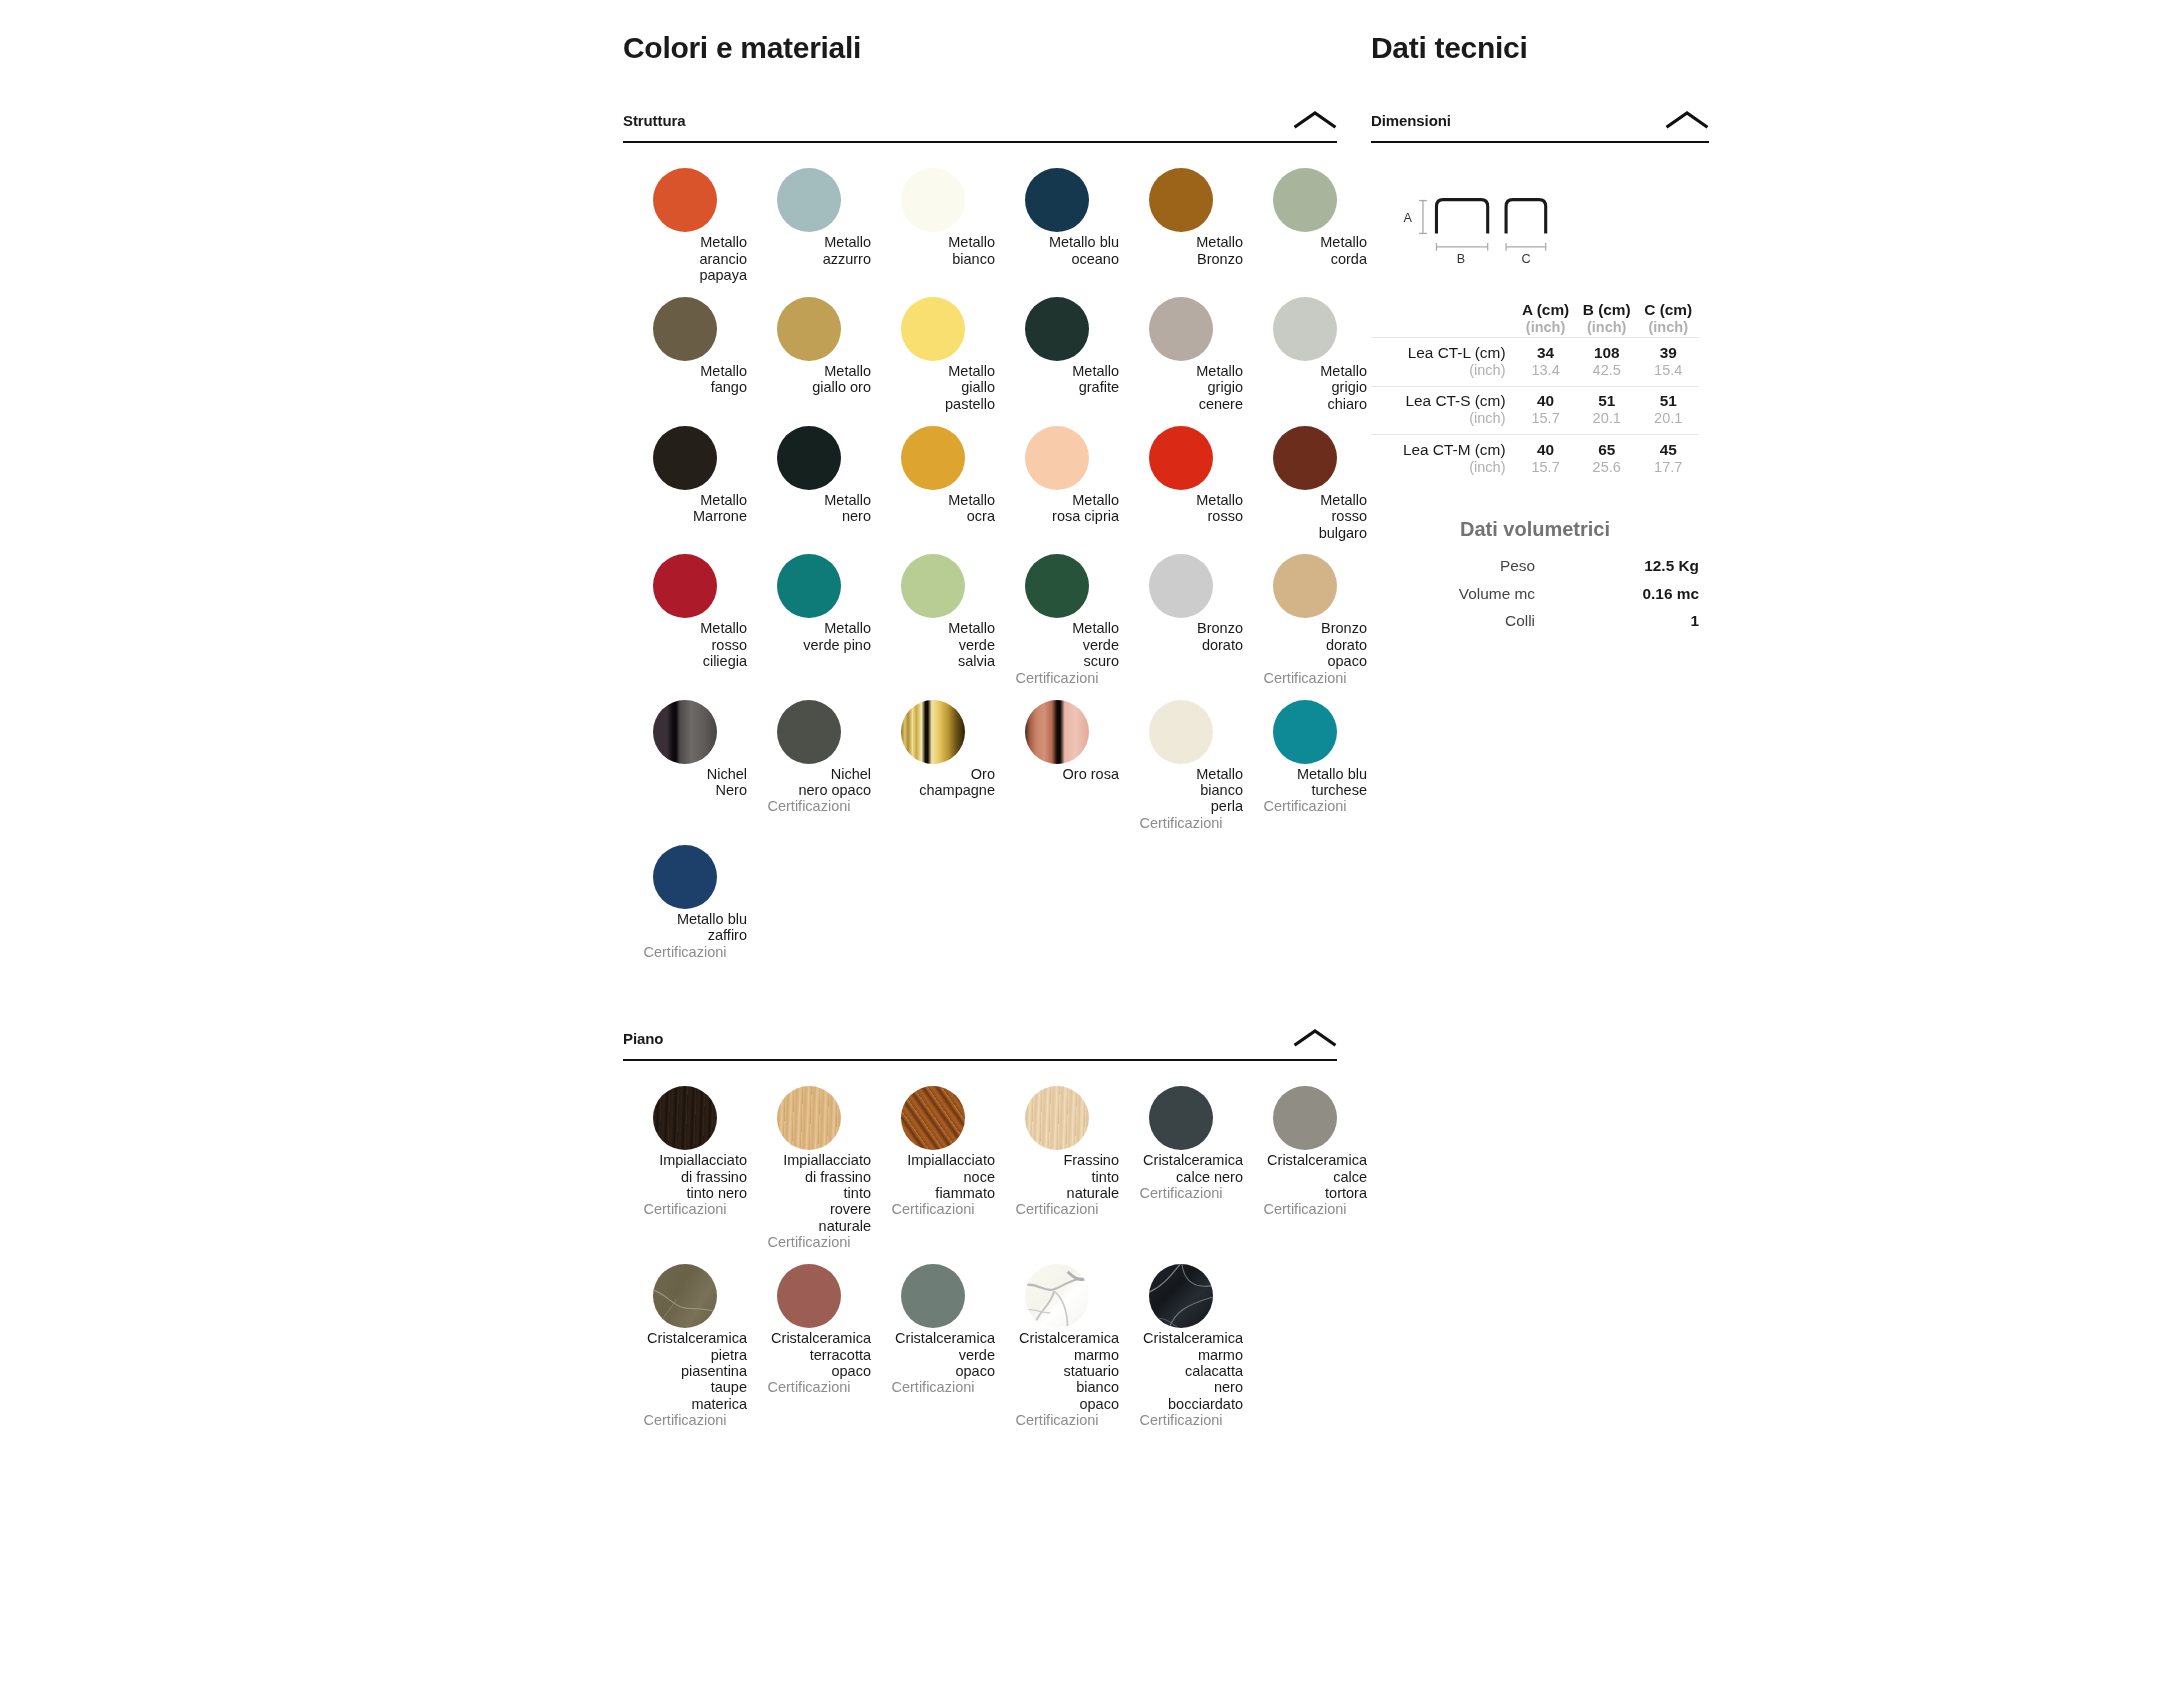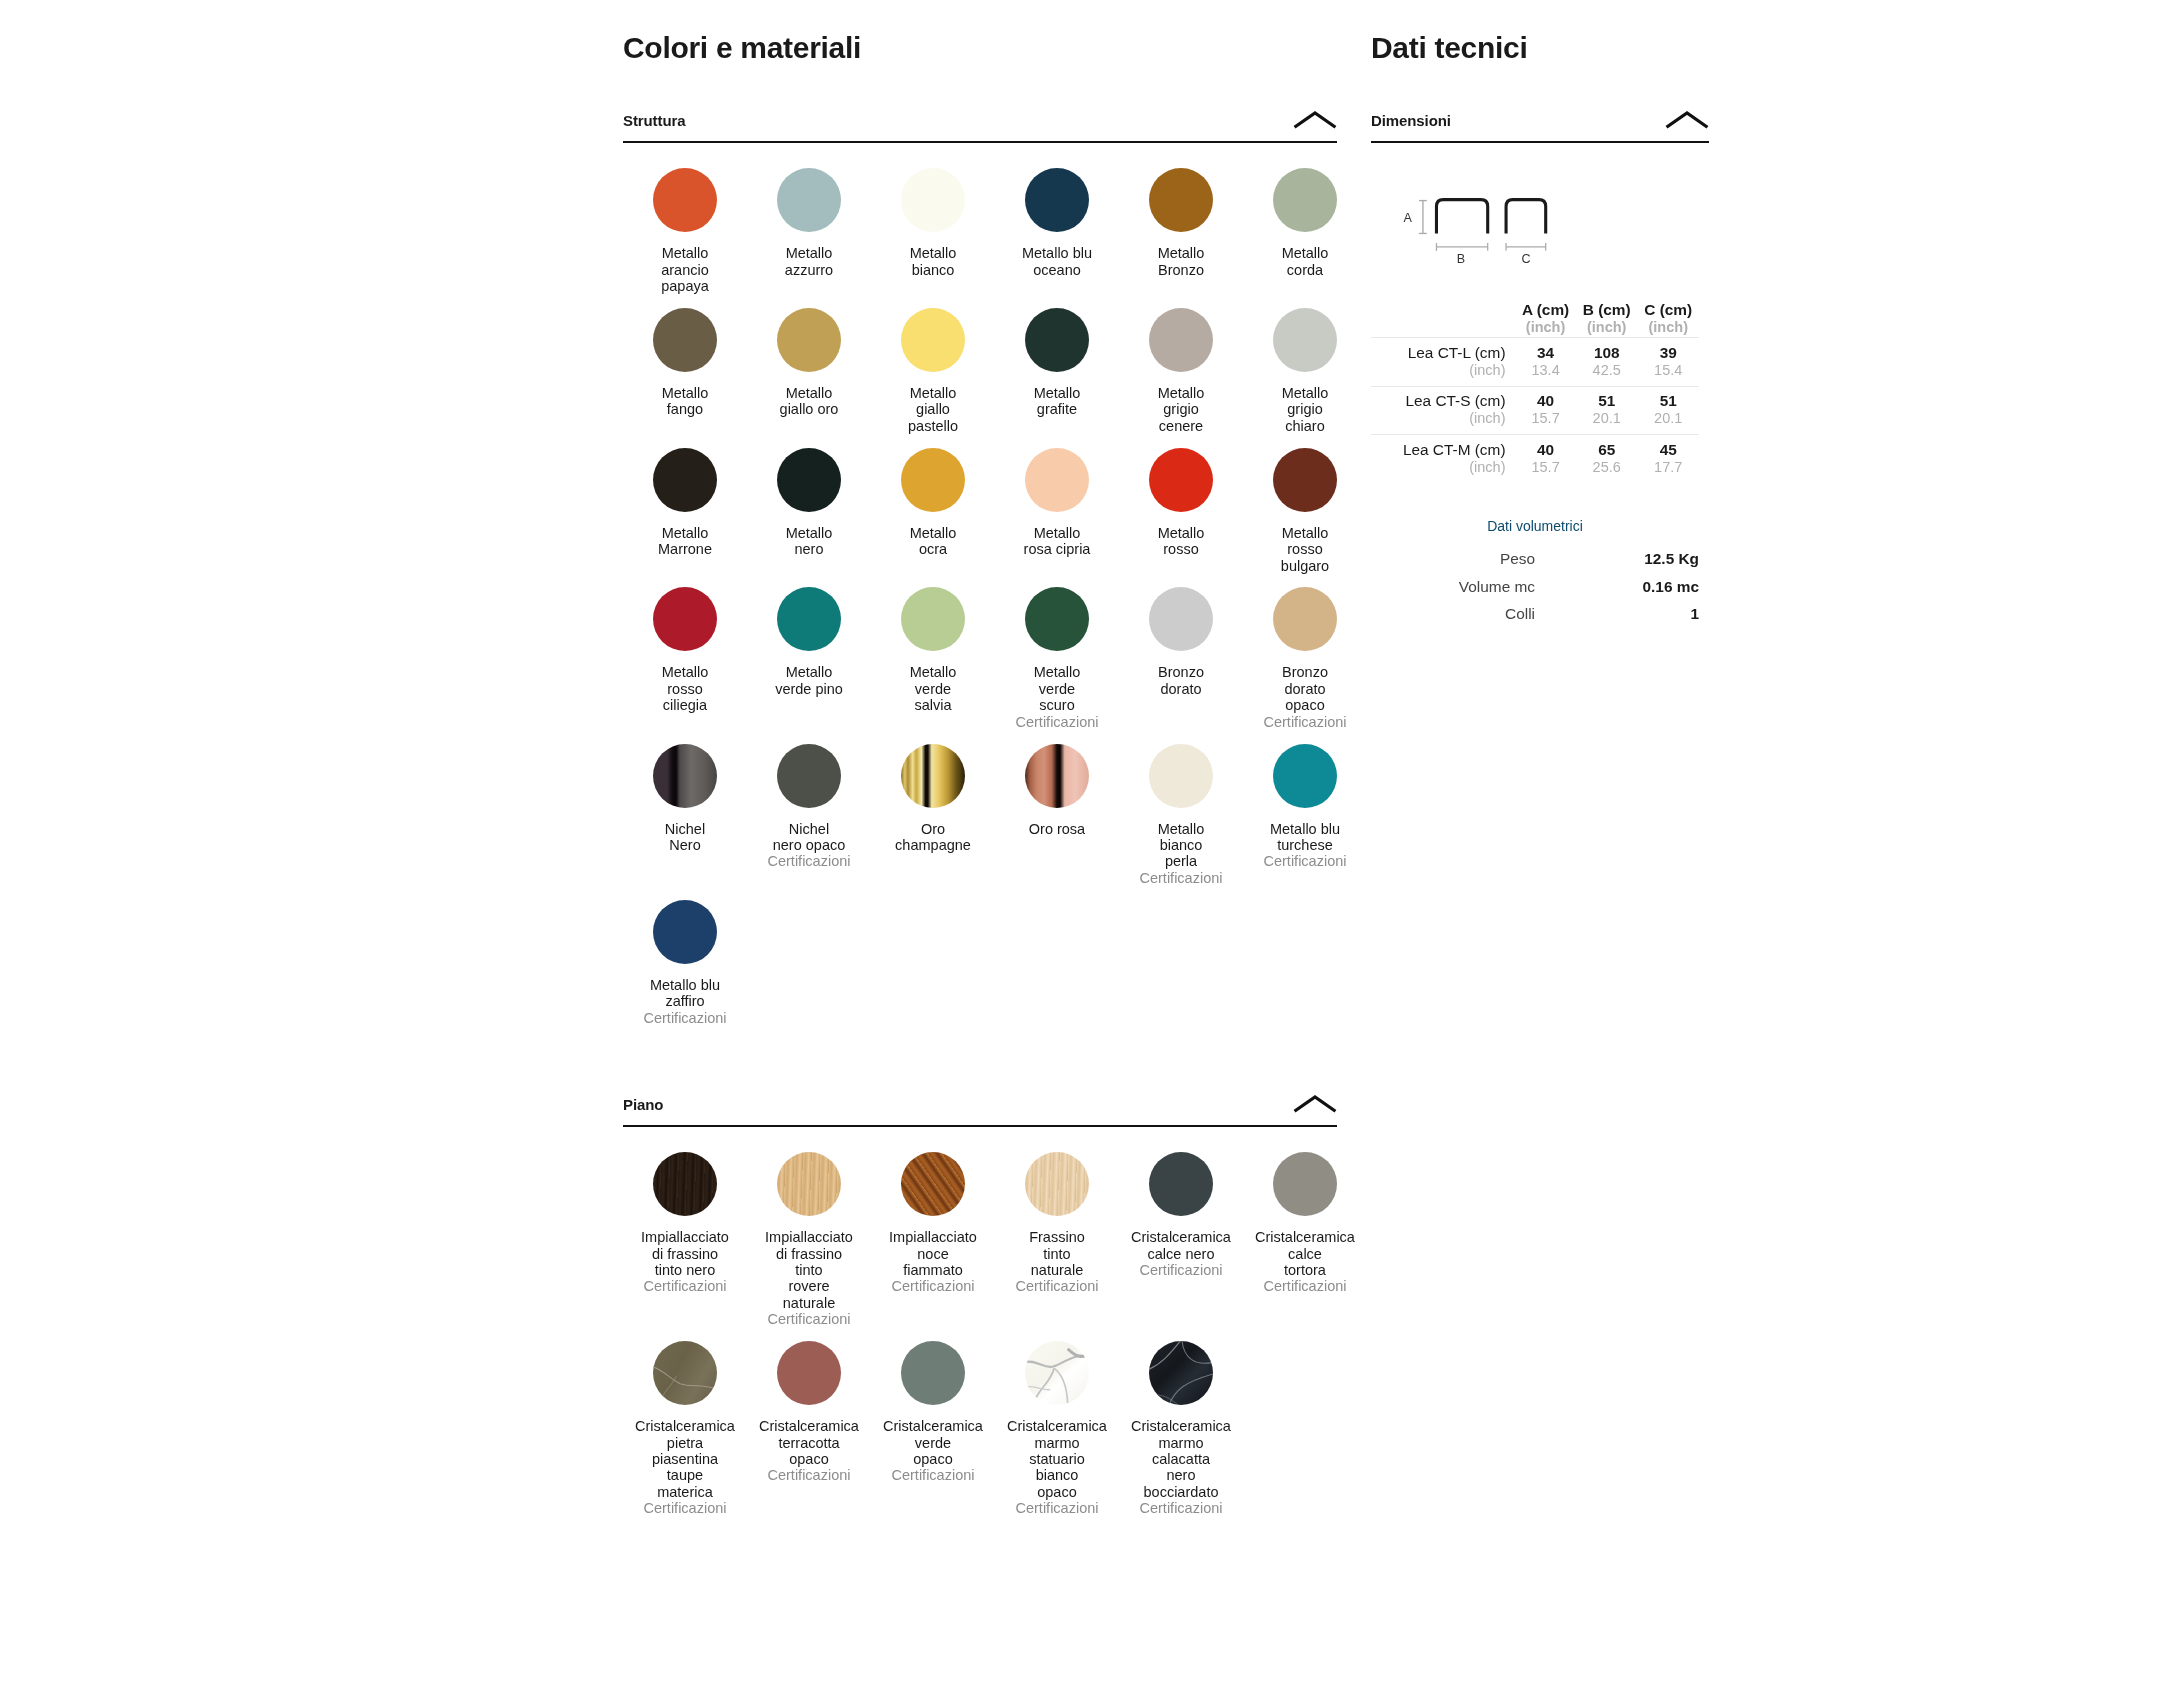--- a/index.html
+++ b/index.html
@@ -35,23 +35,23 @@
     display: flex; flex-direction: column; align-items: center;
     padding-top: 0;
   }
 
   .swatch {
     width: 64px; height: 64px; border-radius: 50%;
     background: #ccc; flex: none;
     position: relative; overflow: hidden;
   }
   .swatch-label {
-    margin-top: 13px;
+    margin-top: 2px;
     font-size: 14.5px; line-height: 16.4px;
-    text-align: center; color: #1a1a1a;
+    text-align: right; color: #1a1a1a;
     width: 124px;
     white-space: pre-line;
   }
   .swatch-cert {
     font-size: 14.5px; line-height: 16.4px;
     text-align: center; color: #8c8c8c;
     width: 124px;
   }
 
   
@@ -71,21 +71,21 @@
   .dt-unit-sub  { font-size: 14.5px; color: #b0b0b0; display: block; text-align: center; }
   .dt-rowname-main { font-size: 15.4px; font-weight: 400; color: #1a1a1a; display: block; text-align: right; padding-right: 9.7px;}
   .dt-rowname-sub  { font-size: 14.5px; color: #b0b0b0; display: block; text-align: right; padding-right: 9.7px;}
   .dt-val-main { font-size: 15.4px; font-weight: 700; color: #1a1a1a; display: block; text-align: center; }
   .dt-val-sub  { font-size: 14.5px; color: #b0b0b0; display: block; text-align: center; }
   .dt-body-row td { border-top: 1px solid #e8e8e8; padding-top: 5.8px; padding-bottom: 7.7px; }
   .dt-headrow th { border-bottom: none; }
 
   
   .vol-block { margin-top: 35px; width: 328px; }
-  .vol-title { font-size: 14px; font-weight: 400; text-align: center; color: #0c4a6e; margin-bottom: 11.6px; }
+  .vol-title { font-size: 20px; font-weight: 700; text-align: center; color: #737373; margin-bottom: 11.6px; }
   .vol-table { width: 100%; border-collapse: collapse; }
   .vol-table td { padding: 4.8px 0; }
   .vol-k { font-size: 15.4px; color: #444; text-align: right; padding-right: 25px; width: 50%; }
   .vol-v { font-size: 15.4px; font-weight: 700; color: #1a1a1a; text-align: right; padding-left: 7.7px; }
 
   
   .sec-struttura { margin-top: 46px; }
   .sec-piano { margin-top: 0; }
 </style>
 </head>

